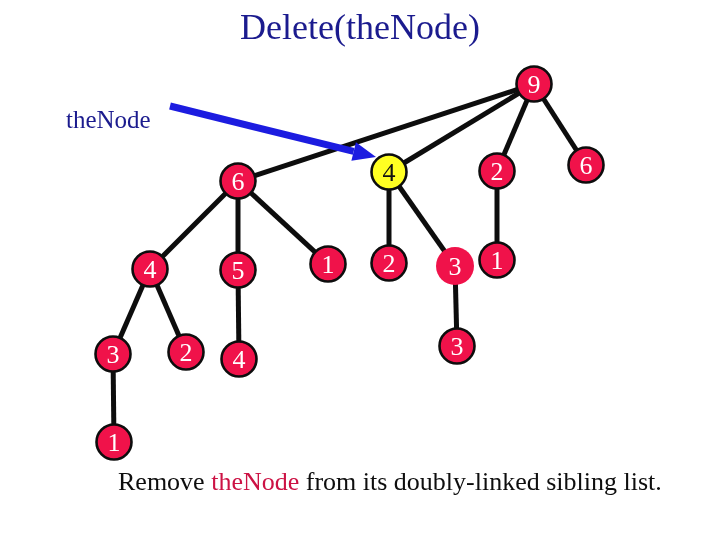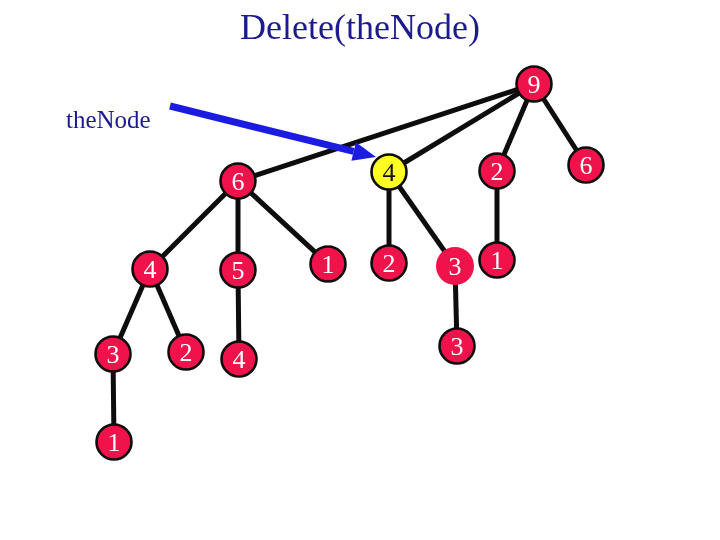--- a/index.html
+++ b/index.html
@@ -101,13 +101,14 @@
           <circle cx="457" cy="346" r="17.5" fill="#f0124a" stroke="#0d0d0d" stroke-width="2.6"></circle>
           <text x="457" y="355.1" text-anchor="middle" font-size="26" font-family="&quot;Liberation Serif&quot;,&quot;DejaVu Serif&quot;,serif" fill="#ffffff">3</text>
         </g>
         <g>
           <circle cx="114" cy="442" r="17.5" fill="#f0124a" stroke="#0d0d0d" stroke-width="2.6"></circle>
           <text x="114" y="451.1" text-anchor="middle" font-size="26" font-family="&quot;Liberation Serif&quot;,&quot;DejaVu Serif&quot;,serif" fill="#ffffff">1</text>
         </g>
       </g>
   </svg>
 
+  <div class="caption" style="color: rgb(14, 14, 14);"><span>Remove </span><span id="caption-hl" style="color: rgb(204, 18, 68);">theNode</span><span> from its doubly-linked sibling list.</span></div>
 </div>
 
 </body></html>

